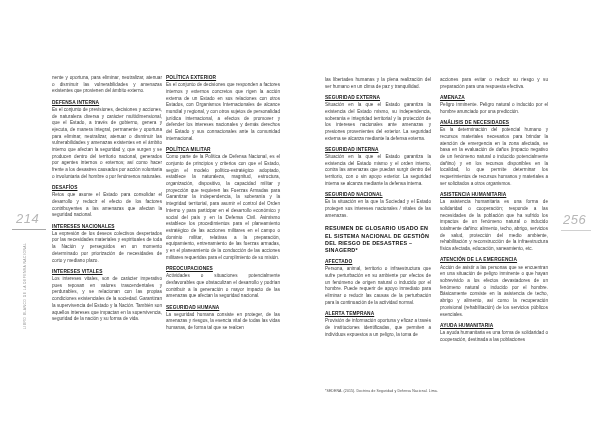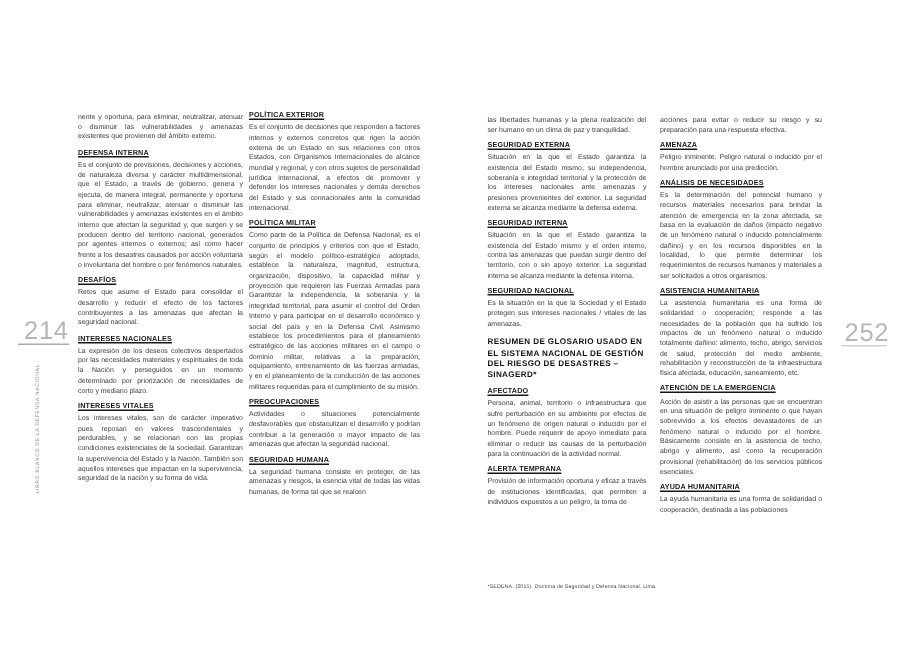--- a/index.html
+++ b/index.html
@@ -39,23 +39,24 @@
     font-size: 5.4px;
     line-height: 7.3px;
     font-weight: bold;
     color: #101010;
     letter-spacing: 0.25px;
     margin: 6px 0 2.5px 0;
   }
 
   .page-number {
     position: absolute;
-    font-size: 17px;
+    font-size: 13px;
     letter-spacing: 0.5px;
     color: #b7b7b7;
+    font-style: italic;
   }
   .page-number.left  { left: 16px;  top: 211px; }
   .page-number.right { left: 563px; top: 212px; }
   .pn-rule {
     position: absolute;
     height: 1px;
     background: #a9a9a9;
   }
   .pn-rule.left  { left: 12px;  top: 229px; width: 34px; }
   .pn-rule.right { left: 561px; top: 230px; width: 30px; opacity: 0.55; }
@@ -133,17 +134,17 @@
       <div class="term-heading">ANÁLISIS DE NECESIDADES</div>
       <p class="term-body">Es la determinación del potencial humano y recursos materiales necesarios para brindar la atención de emergencia en la zona afectada, se basa en la evaluación de daños (impacto negativo de un fenómeno natural o inducido potencialmente dañino) y en los recursos disponibles en la localidad, lo que permite determinar los requerimientos de recursos humanos y materiales a ser solicitados a otros organismos.</p>
       <div class="term-heading">ASISTENCIA HUMANITARIA</div>
       <p class="term-body">La asistencia humanitaria es una forma de solidaridad o cooperación; responde a las necesidades de la población que ha sufrido los impactos de un fenómeno natural o inducido totalmente dañino: alimento, techo, abrigo, servicios de salud, protección del medio ambiente, rehabilitación y reconstrucción de la infraestructura física afectada, educación, saneamiento, etc.</p>
       <div class="term-heading">ATENCIÓN DE LA EMERGENCIA</div>
       <p class="term-body">Acción de asistir a las personas que se encuentran en una situación de peligro inminente o que hayan sobrevivido a los efectos devastadores de un fenómeno natural o inducido por el hombre. Básicamente consiste en la asistencia de techo, abrigo y alimento, así como la recuperación provisional (rehabilitación) de los servicios públicos esenciales.</p>
       <div class="term-heading">AYUDA HUMANITARIA</div>
       <p class="term-body">La ayuda humanitaria es una forma de solidaridad o cooperación, destinada a las poblaciones</p>
     </div>
 
-  <div class="page-number right">252</div>
+  <div class="page-number right">256</div>
   <div class="pn-rule right"></div>
   <div class="footnote">*SEDENA. (2015). Doctrina de Seguridad y Defensa Nacional. Lima.</div>
 
 </div>
 
 </body></html>

